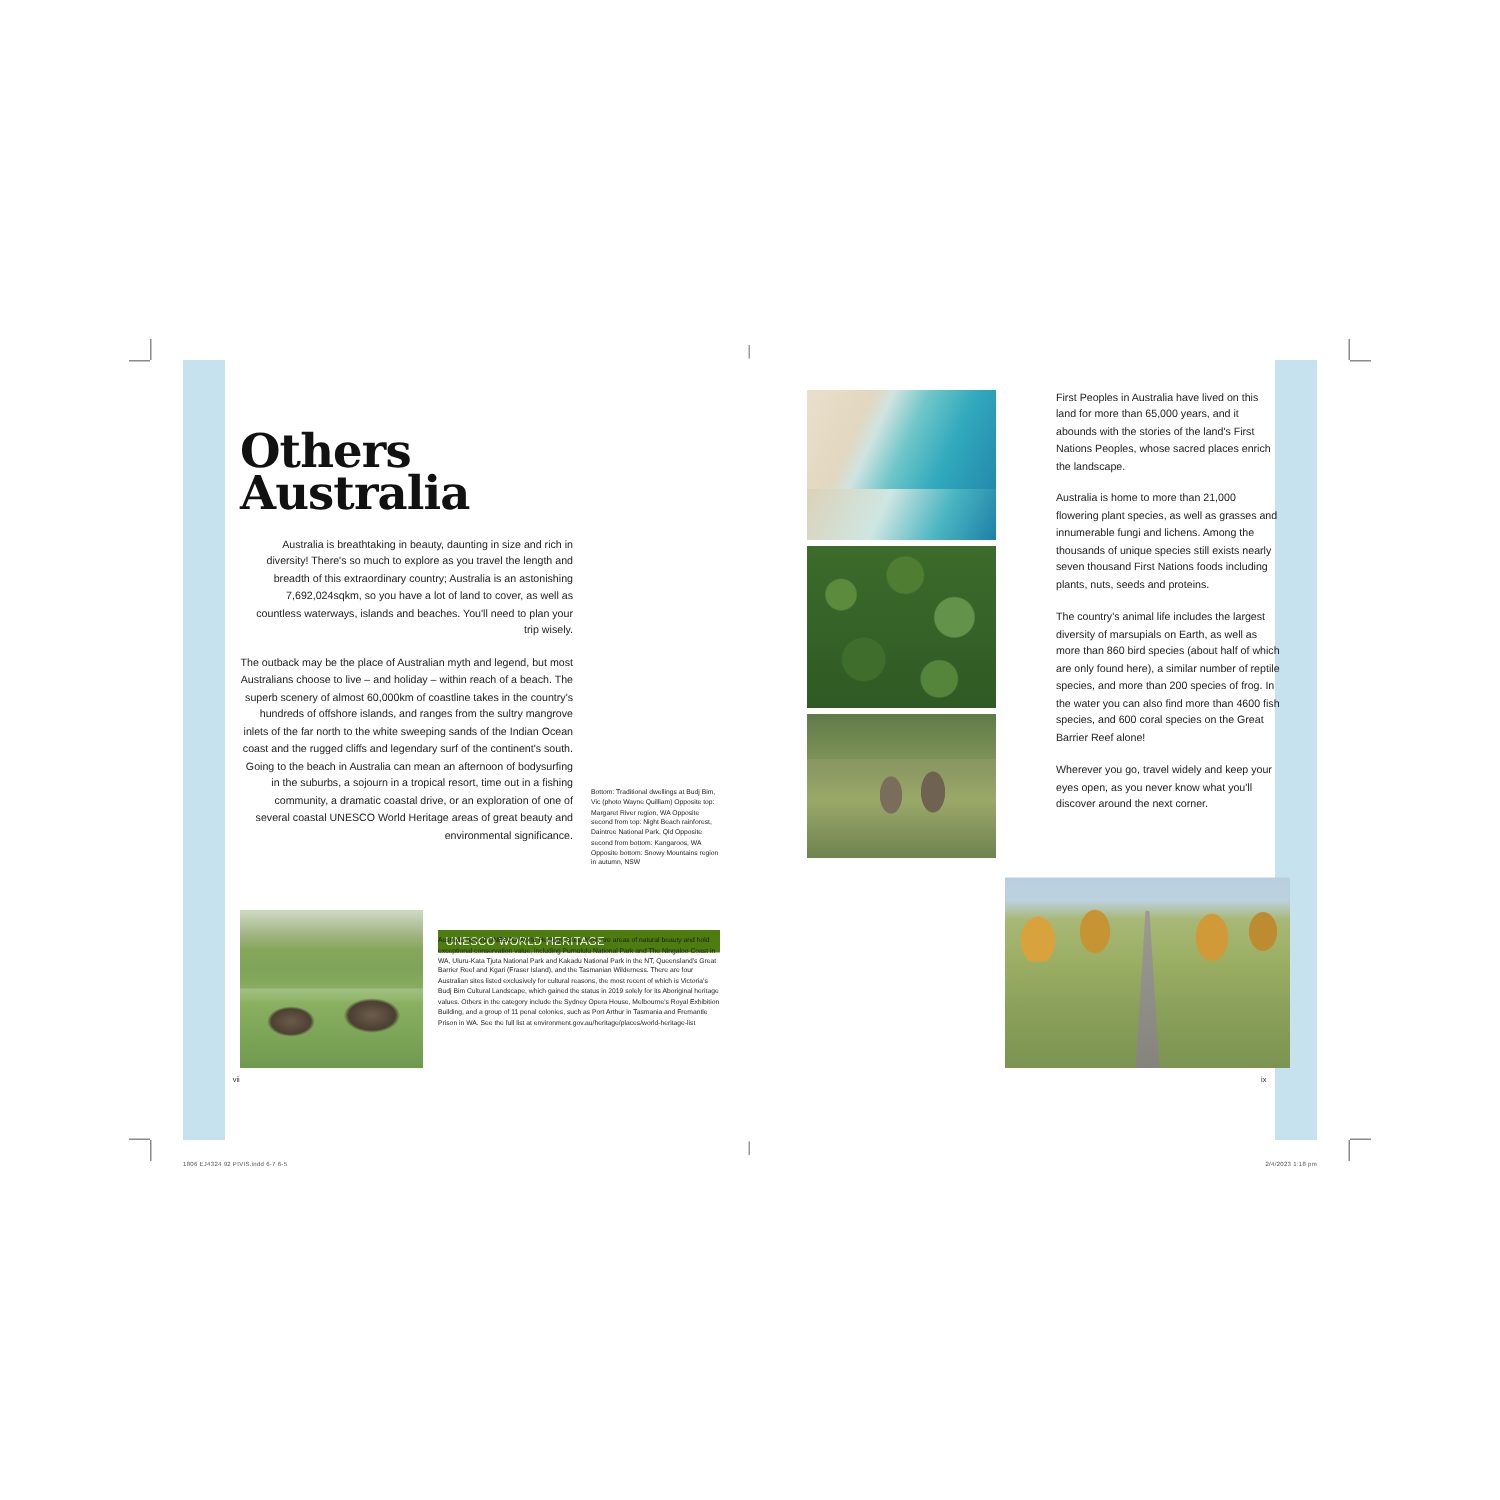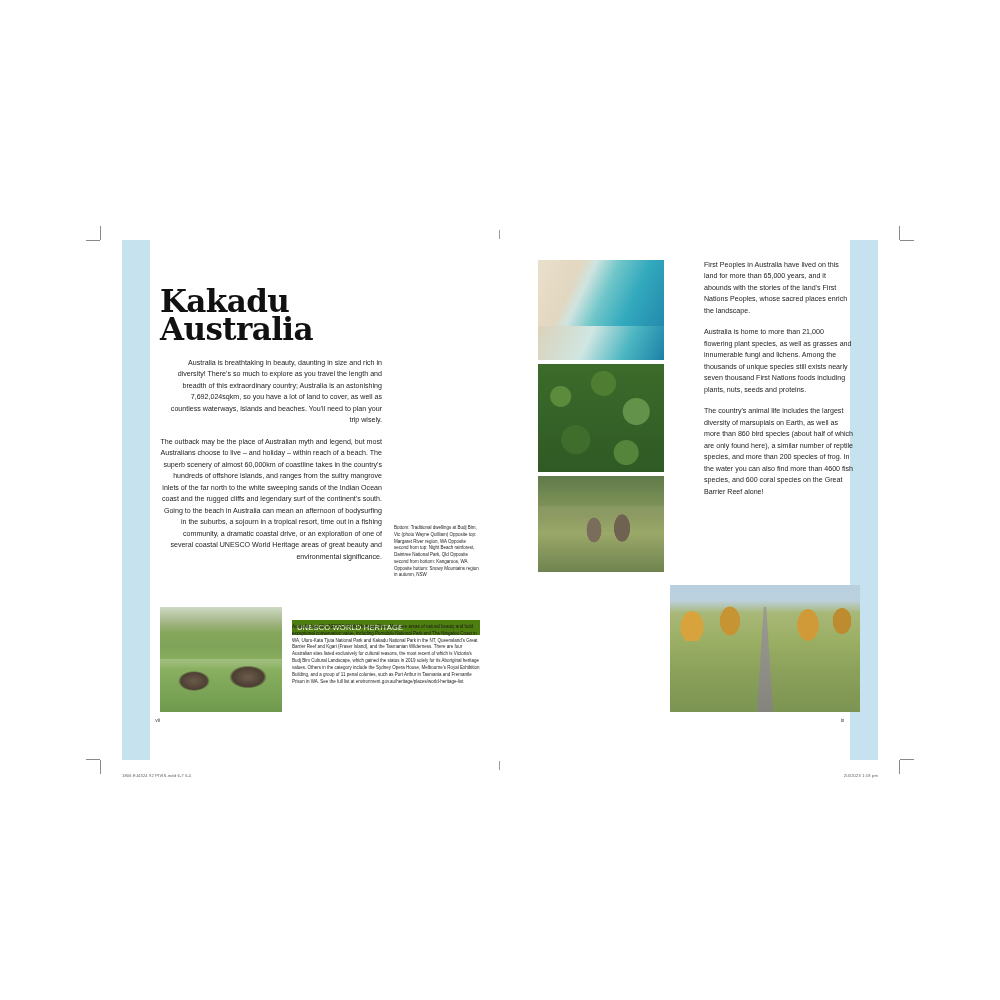--- a/index.html
+++ b/index.html
@@ -283,21 +283,21 @@
   <div class="crop v" style="right:0; bottom:-14px;"></div>
   <div class="gutter-tick" style="top:-10px;"></div>
   <div class="gutter-tick" style="bottom:-10px;"></div>
 
   <div class="band left"></div>
   <div class="band right"></div>
 
   <div class="page left">
 
     <h1 class="title">
-      <span>Kakadu</span>
+      <span>Others</span>
       <span class="l2">Australia</span>
     </h1>
 
     <div class="body-col">
       <p>Australia is breathtaking in beauty, daunting in size and rich in diversity! There's so much to explore as you travel the length and breadth of this extraordinary country; Australia is an astonishing 7,692,024sqkm, so you have a lot of land to cover, as well as countless waterways, islands and beaches. You'll need to plan your trip wisely.</p>
       <p>The outback may be the place of Australian myth and legend, but most Australians choose to live – and holiday – within reach of a beach. The superb scenery of almost 60,000km of coastline takes in the country's hundreds of offshore islands, and ranges from the sultry mangrove inlets of the far north to the white sweeping sands of the Indian Ocean coast and the rugged cliffs and legendary surf of the continent's south. Going to the beach in Australia can mean an afternoon of bodysurfing in the suburbs, a sojourn in a tropical resort, time out in a fishing community, a dramatic coastal drive, or an exploration of one of several coastal UNESCO World Heritage areas of great beauty and environmental significance.</p>
     </div>
 
     <div class="caption">Bottom: Traditional dwellings at Budj Bim, Vic (photo Wayne Quilliam) Opposite top: Margaret River region, WA Opposite second from top: Night Beach rainforest, Daintree National Park, Qld Opposite second from bottom: Kangaroos, WA Opposite bottom: Snowy Mountains region in autumn, NSW</div>
 
@@ -313,20 +313,21 @@
 
     <div class="photo photo-beach"></div>
     <div class="photo photo-forest"></div>
     <div class="photo photo-roos"></div>
     <div class="photo photo-road"></div>
 
     <div class="right-col">
       <p>First Peoples in Australia have lived on this land for more than 65,000 years, and it abounds with the stories of the land's First Nations Peoples, whose sacred places enrich the landscape.</p>
       <p>Australia is home to more than 21,000 flowering plant species, as well as grasses and innumerable fungi and lichens. Among the thousands of unique species still exists nearly seven thousand First Nations foods including plants, nuts, seeds and proteins.</p>
       <p>The country's animal life includes the largest diversity of marsupials on Earth, as well as more than 860 bird species (about half of which are only found here), a similar number of reptile species, and more than 200 species of frog. In the water you can also find more than 4600 fish species, and 600 coral species on the Great Barrier Reef alone!</p>
+      <p>Wherever you go, travel widely and keep your eyes open, as you never know what you'll discover around the next corner.</p>
     </div>
 
     <div class="folio right">ix</div>
   </div>
 
   <div class="slug l">1806 EJ4324 92 PIVIS.indd  6-7   6-5</div>
   <div class="slug r">2/4/2023   1:18 pm</div>
 </div>
 
 </body></html>

